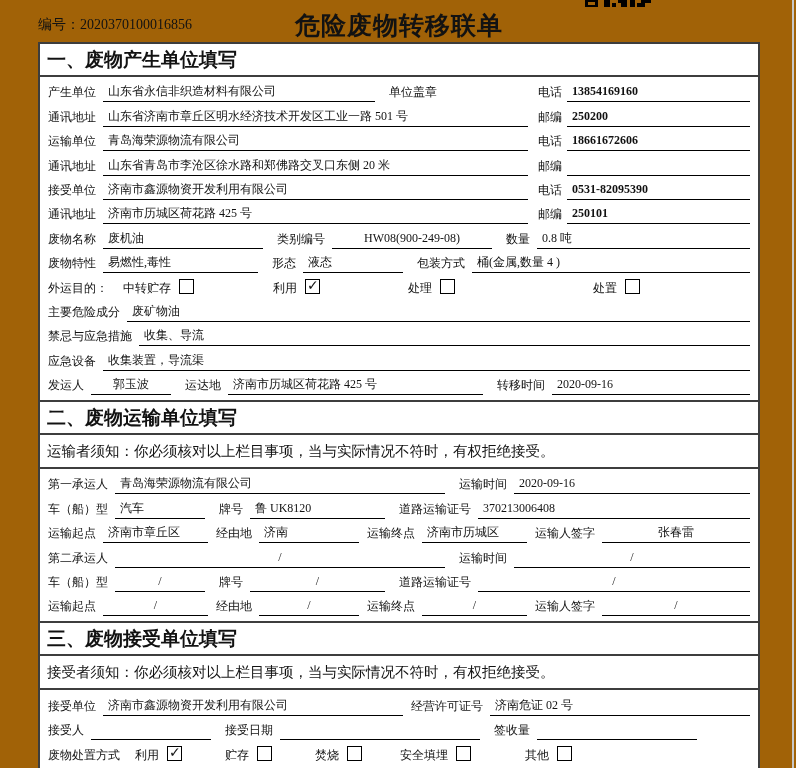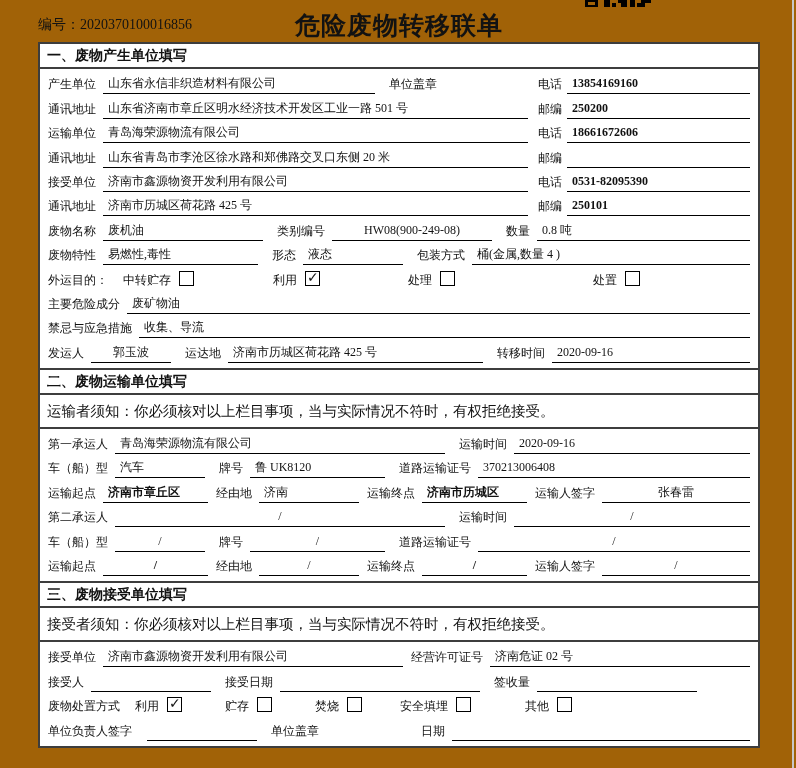--- a/index.html
+++ b/index.html
@@ -10,34 +10,34 @@
   .scan-edge{position:absolute;right:2px;top:0;width:2px;height:768px;background:#c8c8c8;}
   .content{padding:6px 36px 0 38px;}
   
   .doc-header{position:relative;height:38px;}
   .serial{position:absolute;left:0;top:10px;font-size:14px;white-space:nowrap;}
   .doc-title{text-align:center;font-size:25px;font-weight:bold;letter-spacing:1px;padding-top:3px;}
   .qr{position:absolute;left:585px;top:0;width:66px;height:9px;}
   
   .section{border:2px solid #3d3d3d;margin-top:-2px;background:#fff;}
   .section:first-of-type{margin-top:0;}
-  .sec-heading{font-weight:bold;font-size:14px;padding:3px 7px 2px;border-bottom:2px solid #3d3d3d;}
+  .sec-heading{font-weight:bold;font-size:19px;padding:3px 7px 2px;border-bottom:2px solid #3d3d3d;}
   .notice{font-size:14.5px;padding:7px 7px 6px;border-bottom:2px solid #3d3d3d;}
   .sec-body{padding:1px 0 5px;}
   
   .row{display:flex;align-items:flex-end;padding:0 8px;min-height:24.4px;font-size:12px;line-height:19px;}
   .lbl{white-space:nowrap;margin-right:7px;}
   .val{border-bottom:1px solid #000;padding:0 5px;white-space:nowrap;min-height:19px;box-sizing:border-box;}
   .grow{flex:1;}
   .left{flex:1;display:flex;align-items:flex-end;min-width:0;}
   .rightcol{width:212px;display:flex;align-items:flex-end;margin-left:10px;flex:none;}
   .rightcol .lbl{margin-right:5px;}
   .rightcol .val{flex:1;font-weight:bold;}
   .ml8{margin-left:8px;} .ml14{margin-left:14px;}
-  .w80{width:80px;} .w90{width:90px;} .w100{width:100px;} .w105{width:105px;font-weight:bold;}
+  .w80{width:80px;} .w90{width:90px;} .w100{width:100px;} .w105{width:105px;}
   .w110{width:110px;} .w120{width:120px;} .w135{width:135px;} .w155{width:155px;}
   .w160{width:160px;} .w200{width:200px;} .w255{width:255px;} .w272{width:272px;}
   .w300{width:300px;} .w330{width:330px;}
   .center{text-align:center;}
   
   .opt{display:flex;white-space:nowrap;}
   .checkbox{display:inline-block;width:13px;height:13px;border:1px solid #000;margin-left:8px;
     position:relative;flex:none;background:#fff;}
   .checkbox[data-checked="true"]::after{
     content:"\2713";position:absolute;left:1px;top:-4px;font-size:14px;font-weight:bold;
@@ -185,20 +185,24 @@
         <div class="row">
           <span class="lbl">主要危险成分</span>
           <span class="val grow">废矿物油</span>
         </div>
 
         <div class="row">
           <span class="lbl">禁忌与应急措施</span>
           <span class="val grow">收集、导流</span>
         </div>
 
+        <div class="row">
+          <span class="lbl">应急设备</span>
+          <span class="val grow">收集装置，导流渠</span>
+        </div>
 
         <div class="row">
           <span class="lbl">发运人</span>
           <span class="val w80 center">郭玉波</span>
           <span class="lbl ml14">运达地</span>
           <span class="val w255">济南市历城区荷花路 425 号</span>
           <span class="lbl ml14">转移时间</span>
           <span class="val grow">2020-09-16</span>
         </div>
 

